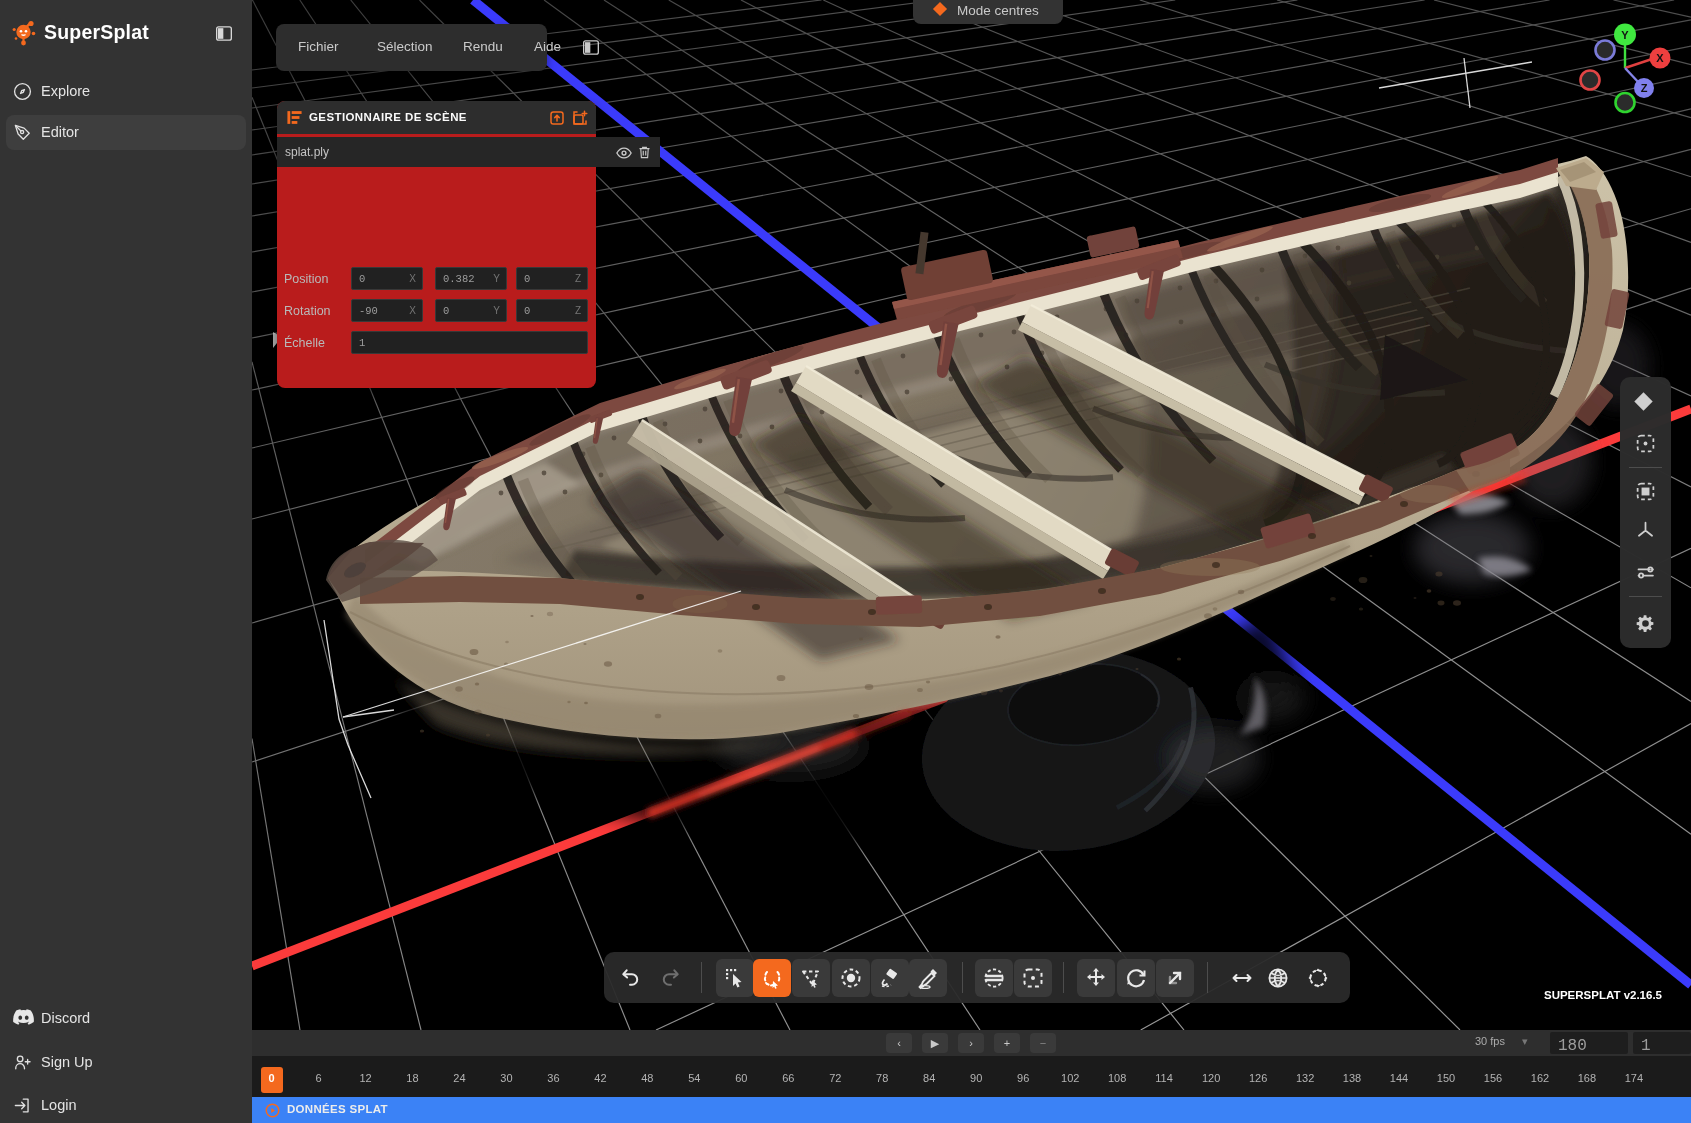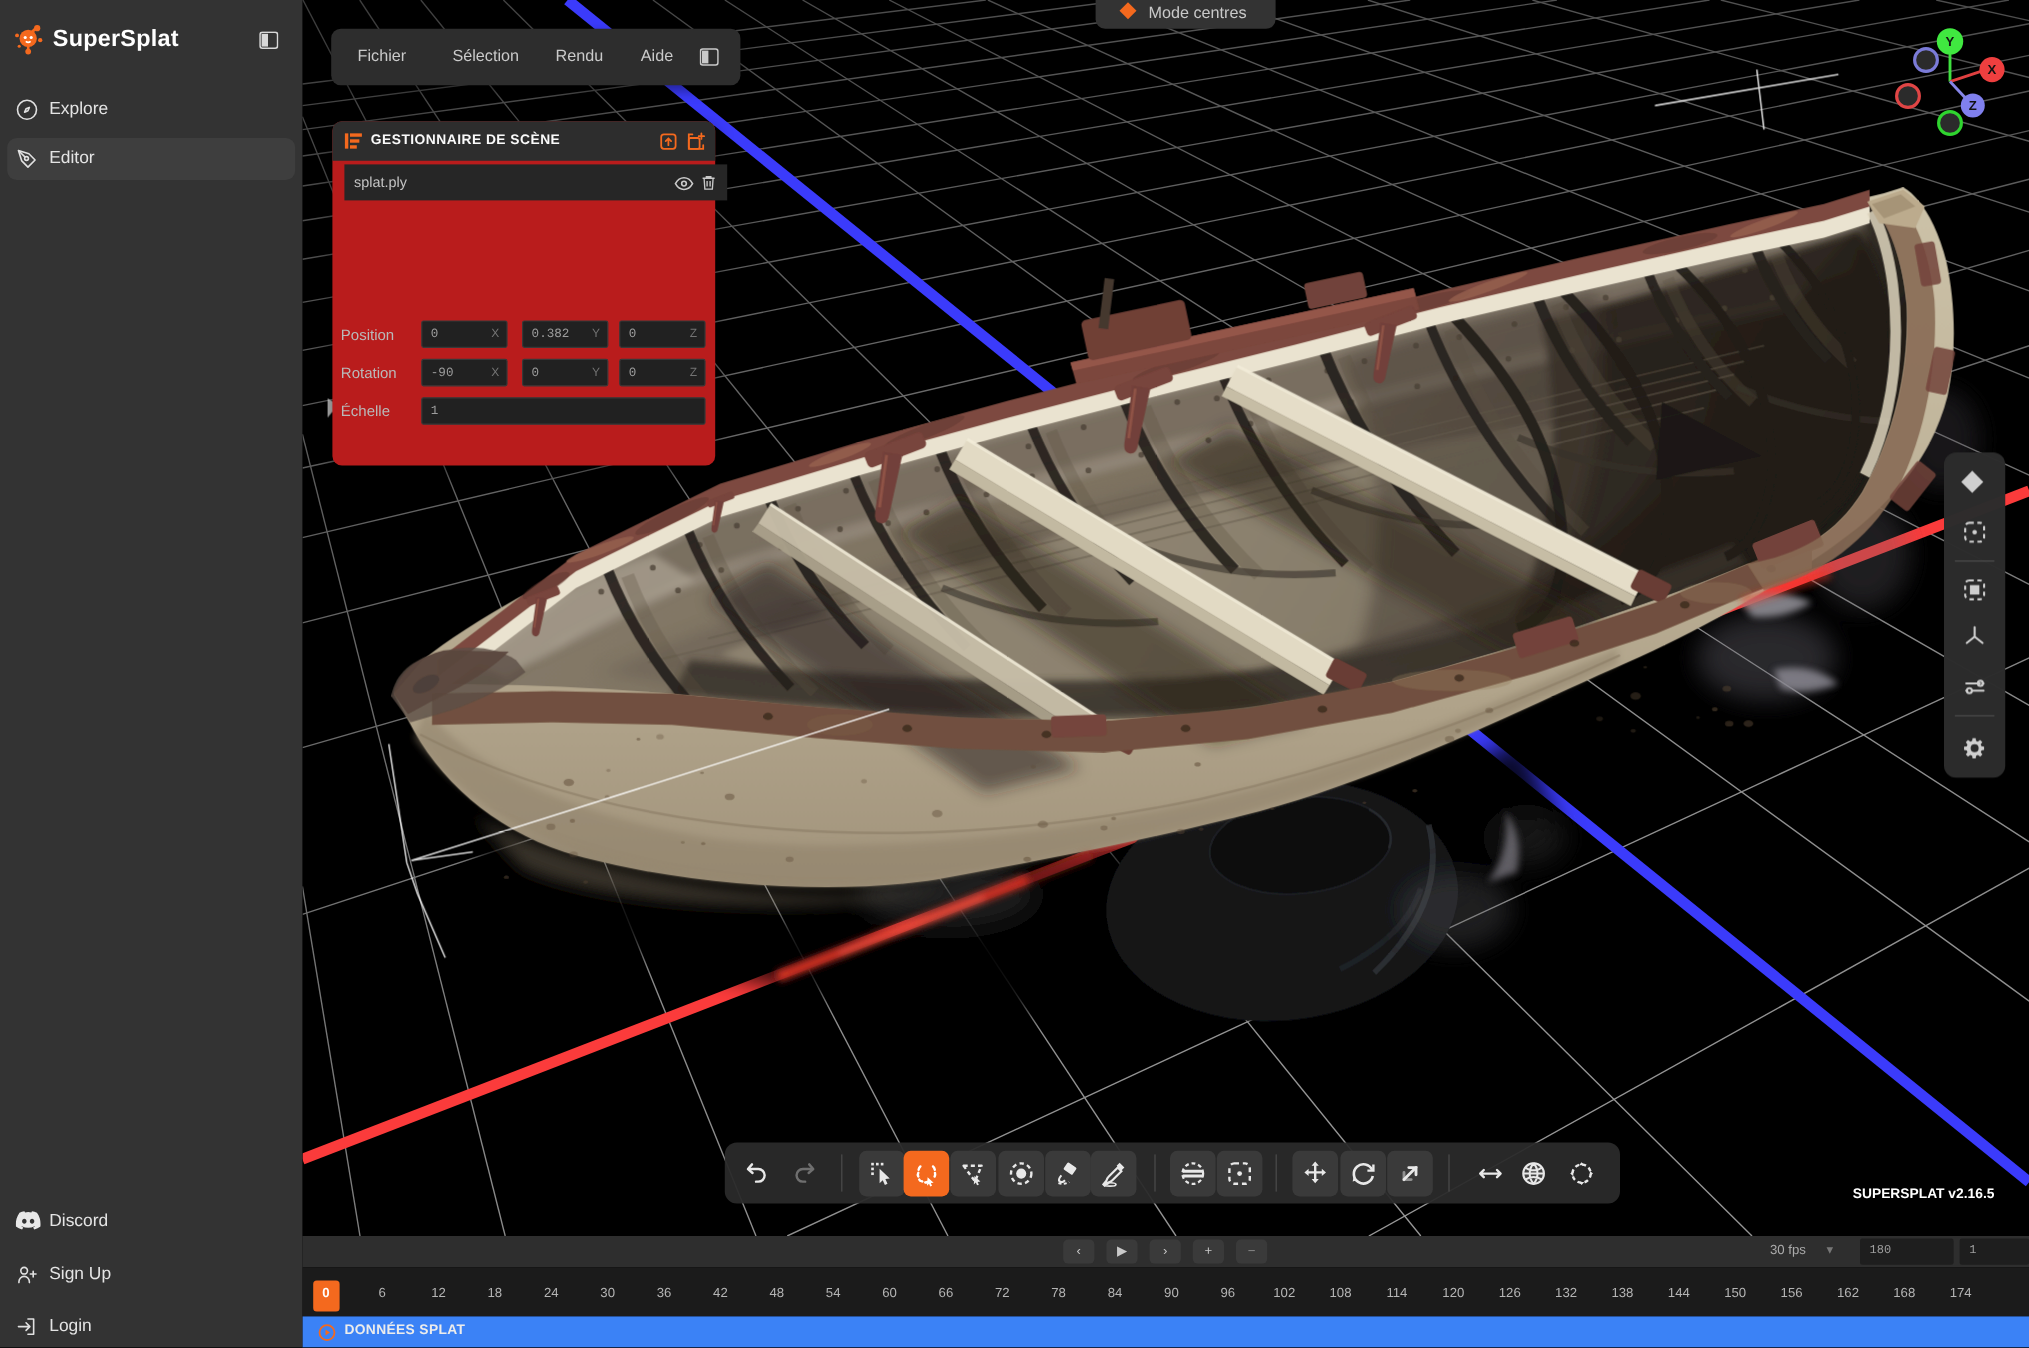--- a/index.html
+++ b/index.html
@@ -14,30 +14,30 @@
 .navrow .tx{position:absolute;left:35px;top:9px}
 #nav-explore{top:74px}
 #nav-editor{top:115px;background:#3e3e3e}
 #nav-discord{top:1001px}
 #nav-signup{top:1045px}
 #nav-login{top:1088px}
 
 #canvas{position:absolute;left:252px;top:0;width:1439px;height:1030px;background:#000;overflow:hidden}
 
 .panel{position:absolute;background:#2d2d2d;border-radius:8px;z-index:20}
-#menubar{left:24px;top:24px;width:341px;height:47px;box-shadow:0 4px 10px rgba(0,0,0,.4)}
+#menubar{left:24px;top:24px;width:271px;height:47px;box-shadow:0 4px 10px rgba(0,0,0,.4)}
 #menubar .mi{position:absolute;top:15px;font-size:13.5px;color:#cacaca}
 #modecentres{position:absolute;left:661px;top:-8px;width:150px;height:32px;background:#333333;border-radius:8px;z-index:20}
 #modecentres .tx{position:absolute;left:44px;top:11px;font-size:13.5px;color:#c9c9c9}
 #modecentres .dia{position:absolute;left:22px;top:12px;width:10px;height:10px;background:#f4691e;transform:rotate(45deg)}
 
 #scene{left:25px;top:101px;width:319px;height:287px;background:#b91c1c;box-shadow:0 6px 14px rgba(0,0,0,.45)}
 .phead{position:relative;height:33px;background:#2d2d2d;border-radius:8px 8px 0 0}
 .phead .ttl{position:absolute;left:32px;top:10px;font-size:11.5px;font-weight:bold;color:#fafafa;letter-spacing:.4px}
-#splatrow{position:absolute;left:10px;top:36px;width:319px;height:30px;background:#262626}
+#splatrow{position:absolute;left:0;top:36px;width:383px;height:30px;background:#262626}
 #splatrow .nm{position:absolute;left:8px;top:8px;font-size:12px;color:#c4c4c4}
 #transhead{position:absolute;left:0;top:123px;width:319px;height:32px}
 #transhead .ttl{position:absolute;left:32px;top:10px;font-size:11.5px;font-weight:bold;color:#fafafa;letter-spacing:.4px}
 .trow{position:absolute;left:0;width:380px;height:25px;font-size:12.5px;color:#b9b9b9}
 .trow .lb{position:absolute;left:7px;top:5px}
 .tbox{position:absolute;top:0;height:23px;background:#212121;border:1px solid #383838;border-radius:2px;
  font-family:"Liberation Mono",monospace;font-size:10.5px;color:#9d9d9d}
 .tbox .v{position:absolute;left:7px;top:5px}
 .tbox .ax{position:absolute;right:6px;top:5px;color:#747474;font-family:"Liberation Sans",sans-serif;font-size:10px}
 
@@ -52,21 +52,21 @@
 
 #tl-ctrl{position:absolute;left:252px;top:1030px;width:1439px;height:26px;background:#2e2e2e;z-index:25}
 .tlbtn{position:absolute;top:3px;width:26px;height:20px;background:#3a3a3a;border-radius:4px;color:#c9c9c9;
  font-size:11px;text-align:center;line-height:20px}
 #tl-ruler{position:absolute;left:252px;top:1056px;width:1439px;height:41px;background:#1b1b1b;z-index:25}
 .tick{position:absolute;top:16px;font-size:11px;color:#b4b4b4;transform:translateX(-50%)}
 #tl-label{position:absolute;left:252px;top:1097px;width:1439px;height:26px;background:#3b82f6;z-index:25}
 #tl-label .tx{position:absolute;left:35px;top:6px;font-size:11.5px;font-weight:bold;color:#ececec;letter-spacing:.3px}
 #fps{position:absolute;left:1475px;top:1035px;font-size:11px;color:#ababab;z-index:26}
 .tlinput{position:absolute;top:1032px;height:22px;background:#1e1e1e;border-radius:2px;z-index:26;
- font-family:"Liberation Mono",monospace;font-size:10px;color:#9d9d9d}
+ font-family:"Liberation Mono",monospace;font-size:16px;color:#9d9d9d}
 .tlinput .v{position:absolute;left:8px;top:5px}
 </style></head>
 <body>
 <div id="app">
 <div id="canvas">
       <svg id="scene3d" width="1439" height="1030" viewBox="252 0 1439 1030" style="position:absolute;left:0;top:0">
 <g stroke="#9a9a9a" stroke-width="1.15">
           <line x1="252.0" y1="738.6" x2="300.0" y2="1030.0"></line>
 <line x1="252.0" y1="361.8" x2="421.0" y2="1030.0"></line>
 <line x1="252.0" y1="97.2" x2="630.0" y2="1030.0"></line>

